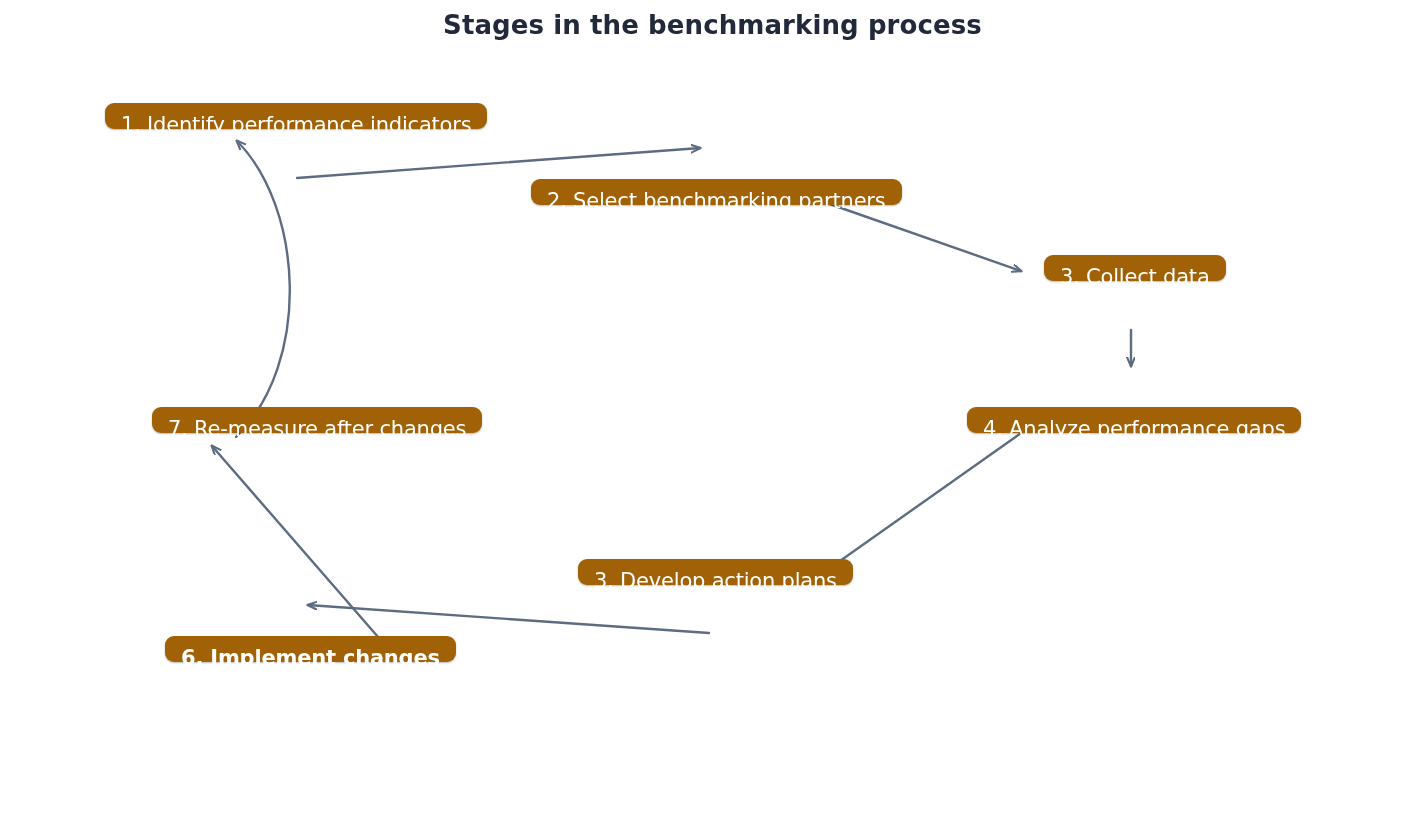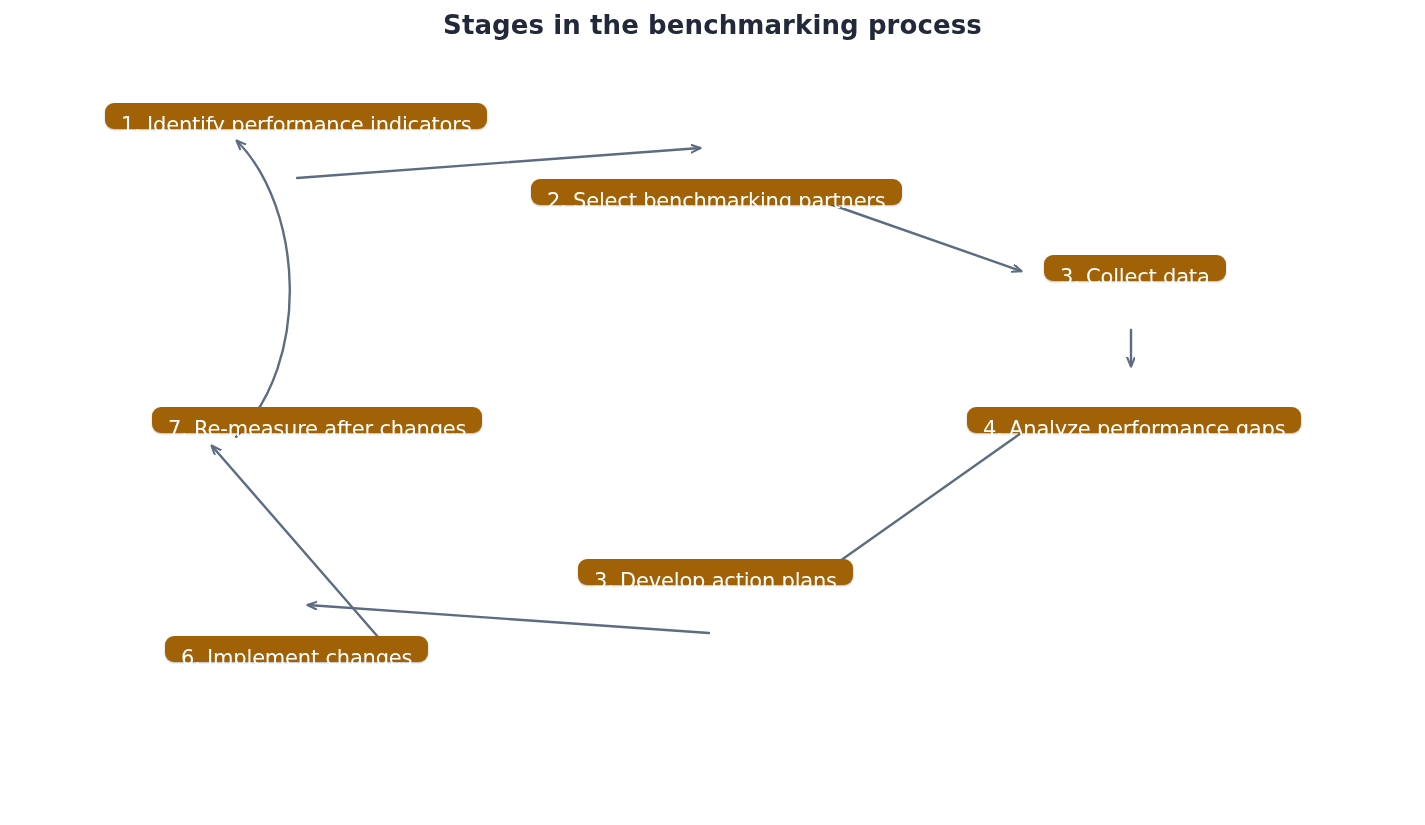--- a/index.html
+++ b/index.html
@@ -101,21 +101,21 @@
   </div>
 
   <div class="node" style="left:967px; top:407px;text-align:center;">
     <span>4. Analyze performance gaps</span>
   </div>
 
   <div class="node" style="left:578px; top:559px;">
     <span>3. Develop action plans</span>
   </div>
 
-  <div class="node" style="left:165px; top:636px;">
+  <div class="node" style="left:165px; top:636px;font-weight:bold;">
     <span>6. Implement changes</span>
   </div>
 
   <div class="node" style="left:132px; top:407px;margin-left:20px;">
     <span>7. Re-measure after changes</span>
   </div>
 
 </div>
 
 </body></html>

